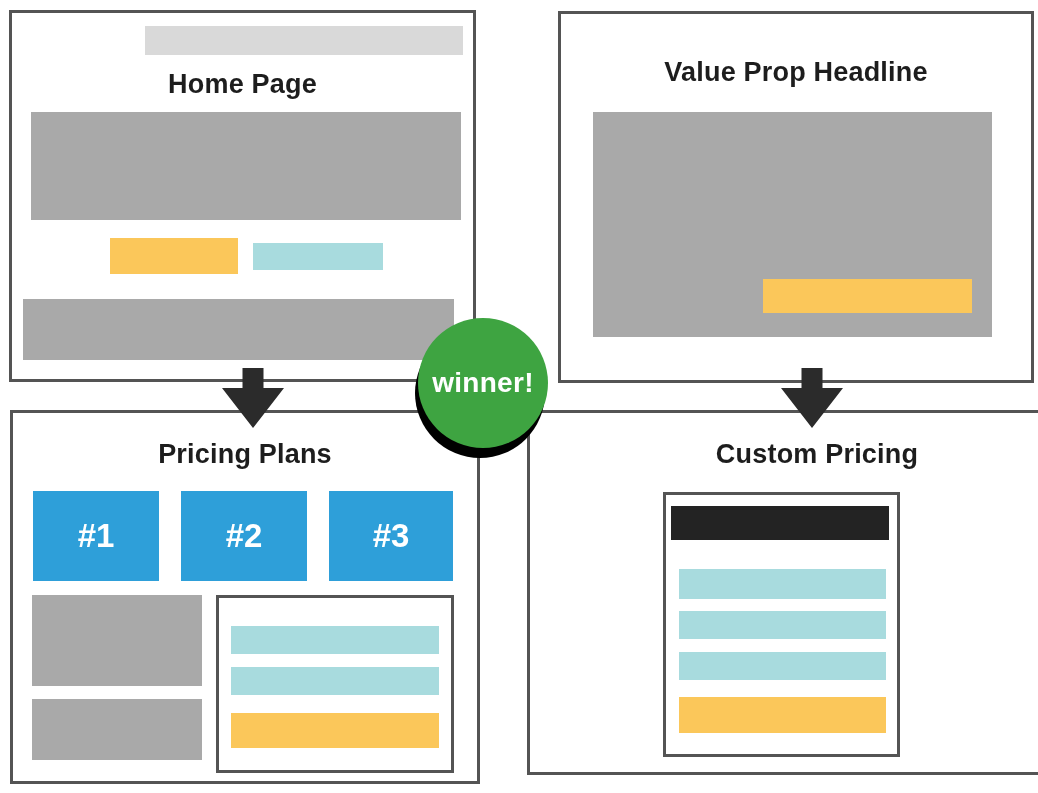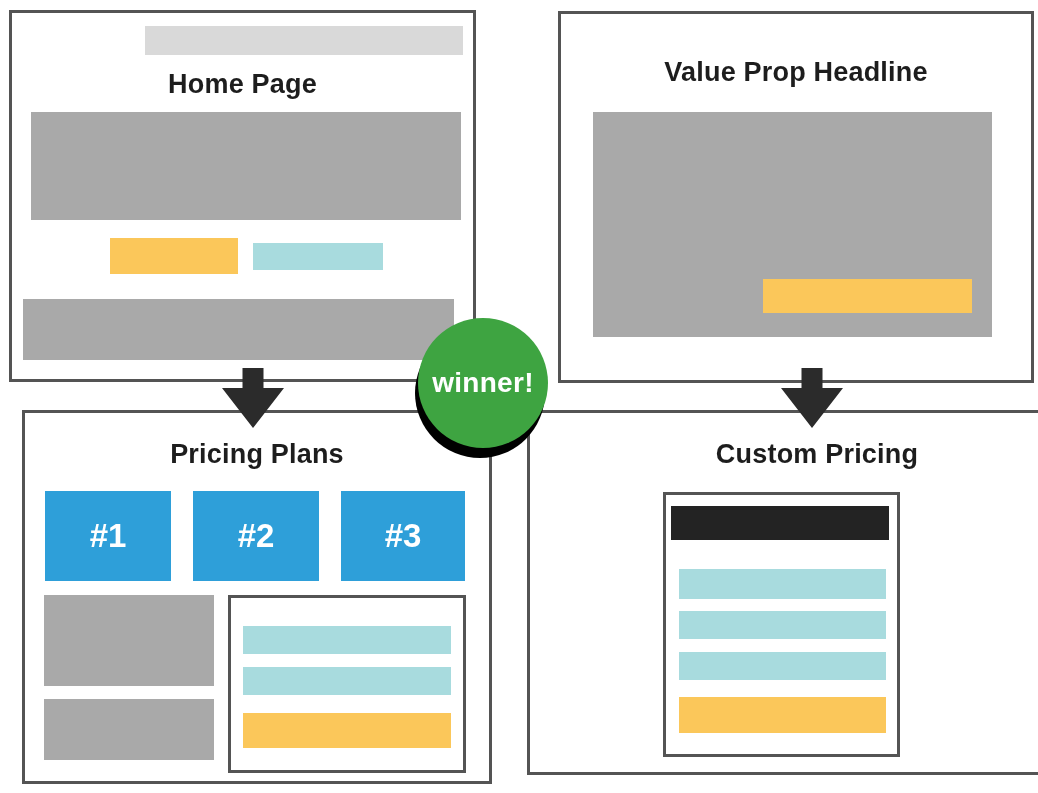--- a/index.html
+++ b/index.html
@@ -20,21 +20,21 @@
   #canvas {
     position:relative; width:1038px; height:793px; background:#ffffff;
     font-family:"Liberation Sans", sans-serif; overflow:hidden;
   }
   .panel {
     position:absolute; background:#ffffff;
     border:3px solid var(--panel_border);
   }
   #panel-home       { left:9px;   top:10px;  width:467px; height:372px; }
   #panel-value-prop { left:558px; top:11px;  width:476px; height:372px; }
-  #panel-pricing    { left:22px;  top:410px; width:470px; height:374px; }
+  #panel-pricing    { left:10px;  top:410px; width:470px; height:374px; }
   #panel-custom     { left:527px; top:410px; width:550px; height:365px; }
 
   .panel-title {
     position:absolute; left:0; right:0; text-align:center;
     font-size:27px; font-weight:700; color:var(--title_text);
     letter-spacing:0.2px; line-height:1.1; white-space:nowrap;
   }
   .block { position:absolute; }
   .gray     { background:var(--placeholder_gray); }
   .lightgray{ background:var(--placeholder_light_gray); }

